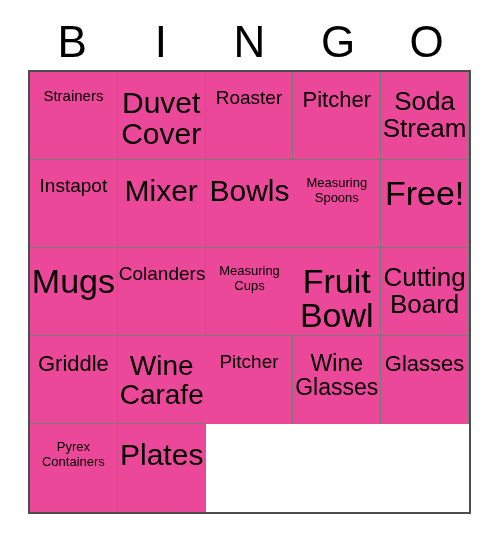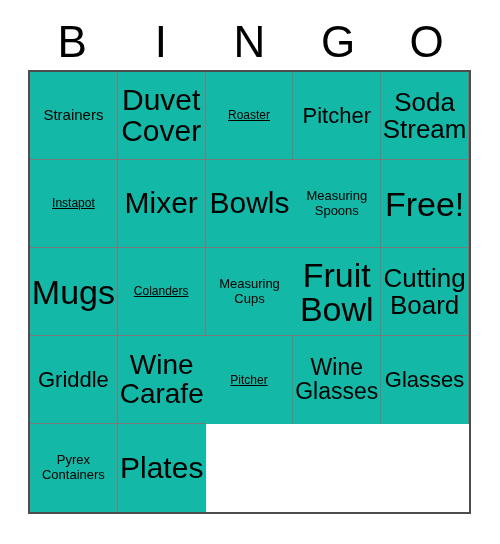--- a/index.html
+++ b/index.html
@@ -59,44 +59,44 @@
     grid-template-rows: repeat(5, 1fr);
     background: #ffffff;
   }
 
   .cell {
     position: relative;
     box-sizing: border-box;
     border-right: 1px solid #7a7a7a;
     border-bottom: 1px solid #7a7a7a;
     display: flex;
-    align-items: center;
+    align-items: flex-start;
     justify-content: center;
     overflow: hidden;
-    background: #14b8a6;
-    padding: 0 1px;
+    background: #ec4899;
+    padding: 16px 1px;
   }
   .cell.col-last { border-right: none; }
   .cell.row-last { border-bottom: none; }
 
   .cell-text {
     display: block;
     width: 100%;
     text-align: center;
     line-height: 1.02;
     color: #000000;
     white-space: pre-line;
     word-break: normal;
     font-weight: 400;
   }
 
   
   .fs-xs   { font-size: 13px; line-height: 1.12; }
   .fs-sm   { font-size: 15px; line-height: 1.10; }
-  .fs-md   { font-size: 12px; line-height: 1.08; text-decoration: underline; }
+  .fs-md   { font-size: 19px; line-height: 1.08; }
   .fs-lg   { font-size: 22px; line-height: 1.05; }
   .fs-xl   { font-size: 26px; line-height: 1.03; }
   .fs-xxl  { font-size: 30px; line-height: 1.02; }
   .fs-huge { font-size: 34px; line-height: 1.00; }
 </style>
 </head>
 <body>
 
 <div id="bingo-card">
 

